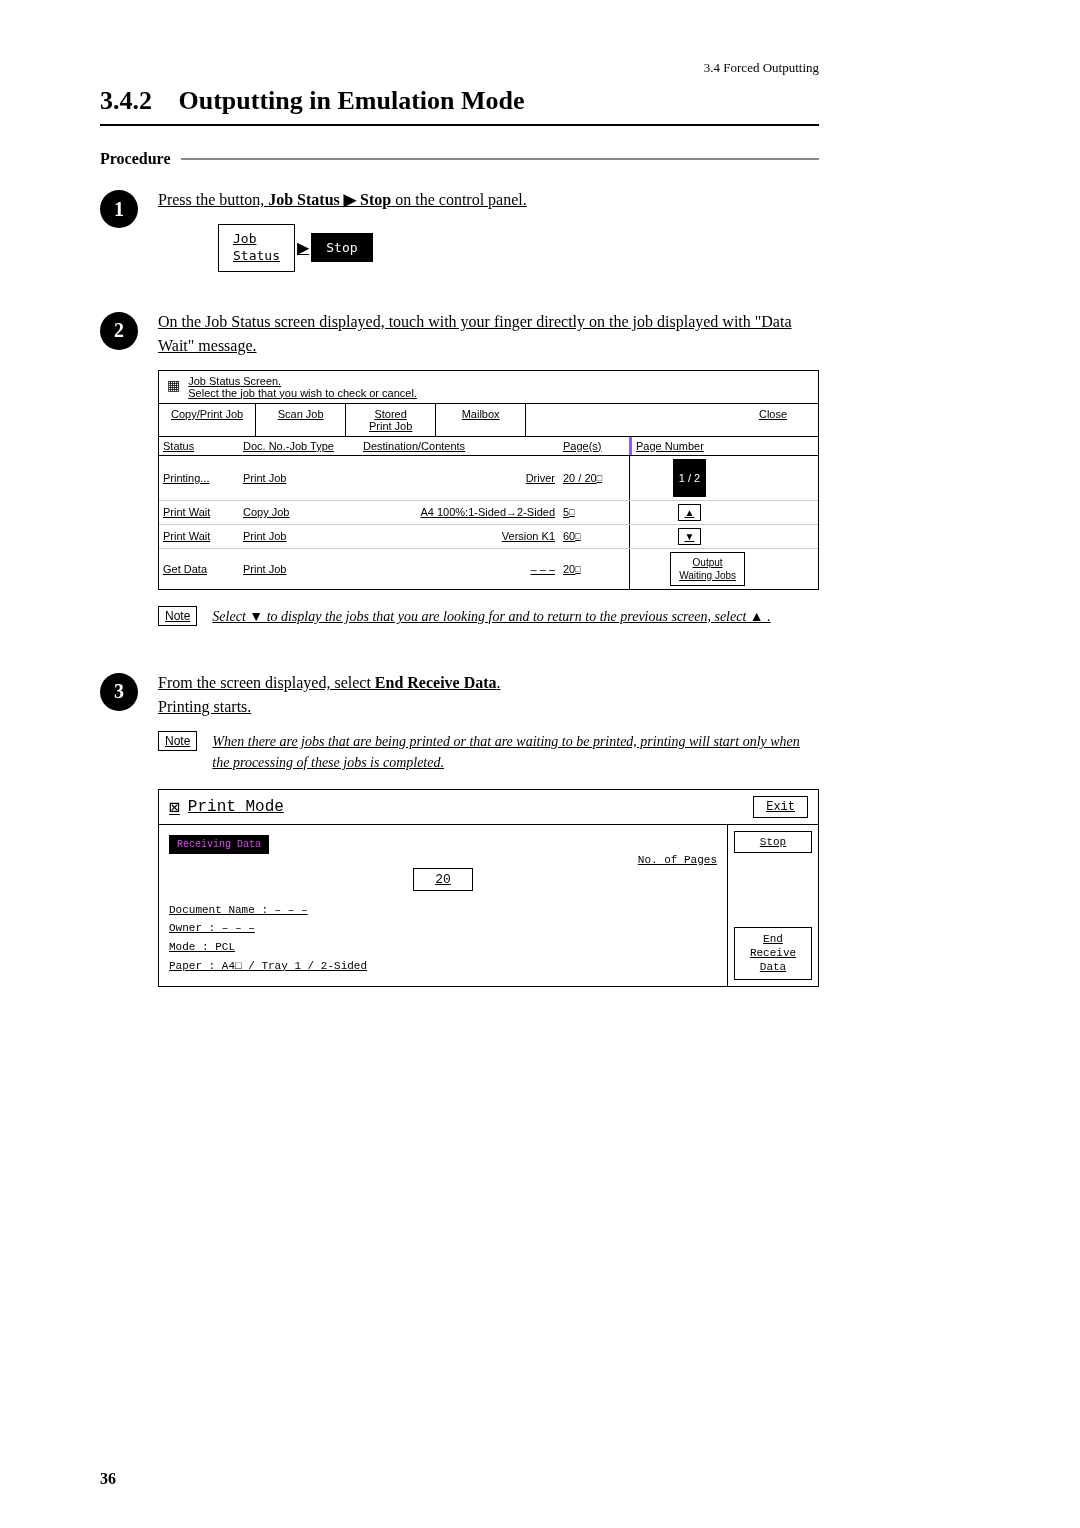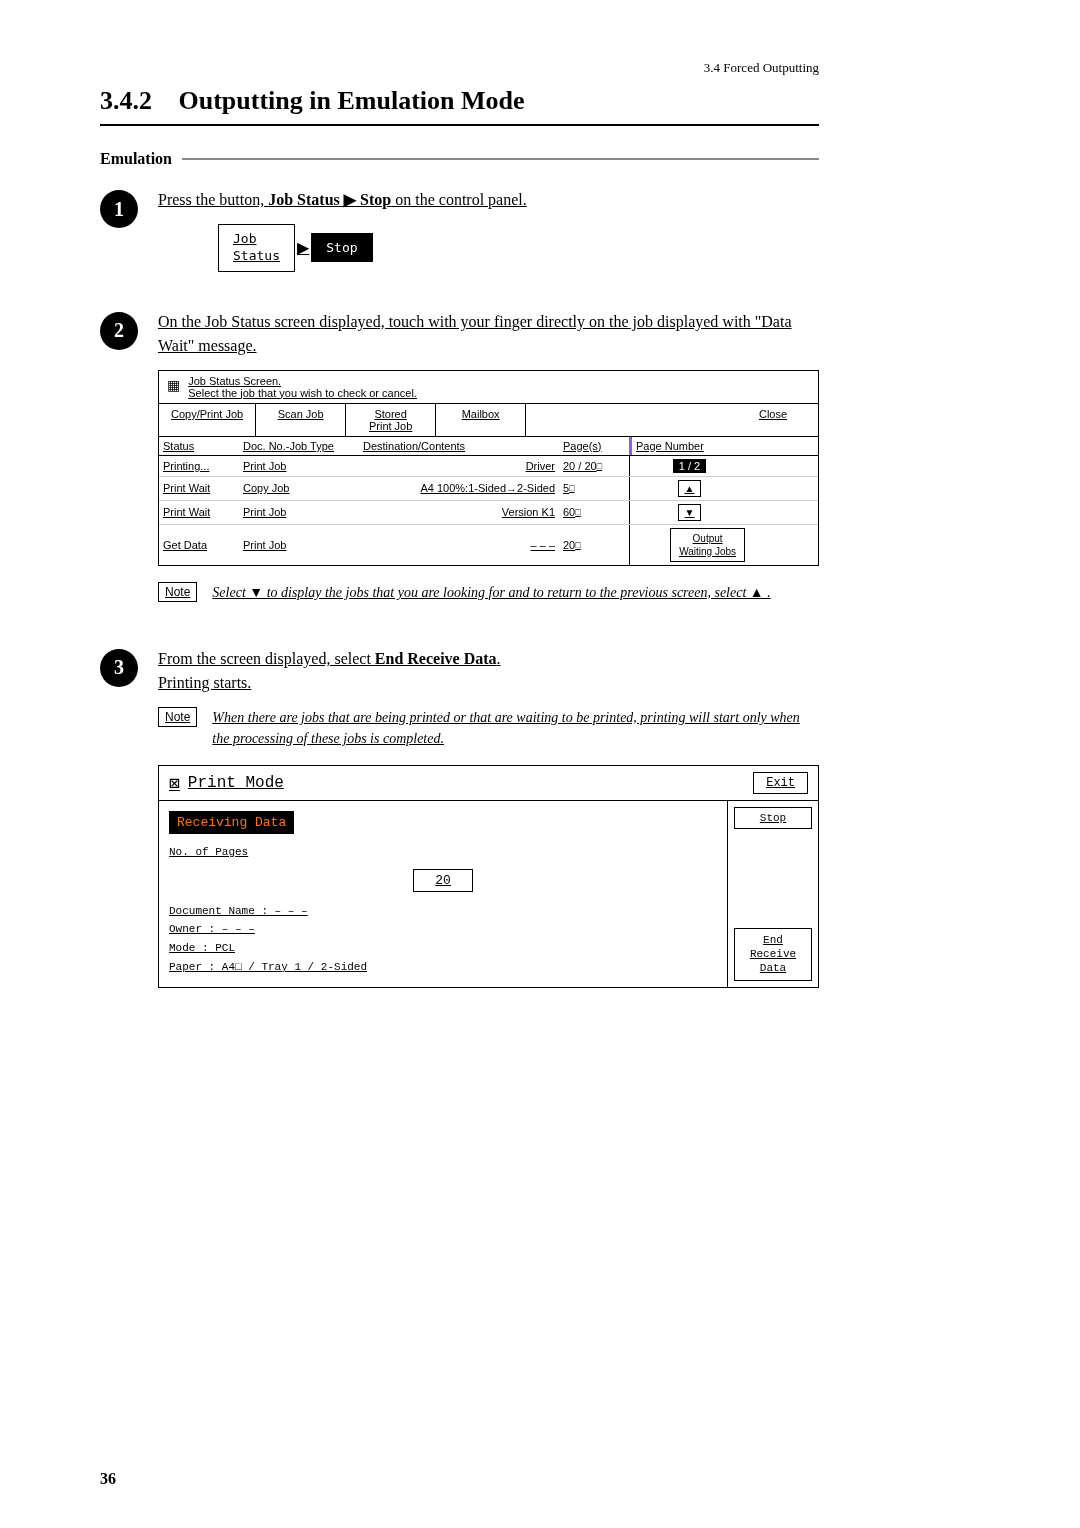--- a/index.html
+++ b/index.html
@@ -158,21 +158,21 @@
       border-bottom: none;
     }
     .screen-ui .d-status { width: 80px; padding: 3px 4px; }
     .screen-ui .d-docno { width: 120px; padding: 3px 4px; }
     .screen-ui .d-dest { width: 200px; padding: 3px 4px; text-align: right; }
     .screen-ui .d-pages { width: 70px; padding: 3px 4px; display: flex; align-items: center; }
     .screen-ui .d-pagenum { width: 120px; padding: 3px 4px; border-left: 1px solid #000; display: flex; align-items: center; justify-content: center; gap: 4px; }
     .page-highlight {
       background: #000;
       color: #fff;
-      padding: 1px 6px;
+      padding: 13px 6px;
       font-size: 11px;
     }
     .nav-btn {
       border: 1px solid #000;
       padding: 2px 6px;
       font-size: 10px;
     }
     .output-btn {
       border: 1px solid #000;
       padding: 3px 8px;
@@ -251,30 +251,30 @@
       padding: 4px 6px;
       font-size: 11px;
       text-align: center;
     }
     .pm-sidebar-btn.end {
       margin-top: auto;
       line-height: 1.3;
     }
     .pm-receiving {
       background: #000;
-      color: #f97316;
+      color: #d946ef;
       padding: 4px 8px;
-      font-size: 13px;
-      margin-bottom: 12px;
+      font-size: 10px;
+      margin-bottom: 0;
       display: inline-block;
     }
     .pm-pages-label {
       font-size: 11px;
-      text-align: left;
-      margin-bottom: 11px;
+      text-align: right;
+      margin-bottom: 2px;
     }
     .pm-pages-value {
       border: 1.5px solid #000;
       width: 60px;
       padding: 3px;
       text-align: center;
       font-size: 13px;
       margin: 0 auto 10px;
       display: block;
     }
@@ -298,21 +298,21 @@
   <div class="header-section">
     <span>3.4 Forced Outputting</span>
   </div>
 
   <div class="chapter-title">
     <span class="chapter-num">3.4.2</span>
     <span>Outputting in Emulation Mode</span>
   </div>
 
   <div class="procedure-label">
-    <span>Emulation</span>
+    <span>Procedure</span>
   </div>
 
   <div class="step">
     <div class="step-number">1</div>
     <div class="step-content">
       <div class="step-text">
         Press the button, <b>Job Status ▶ Stop</b> on the control panel.
       </div>
 
       <div class="button-group">

